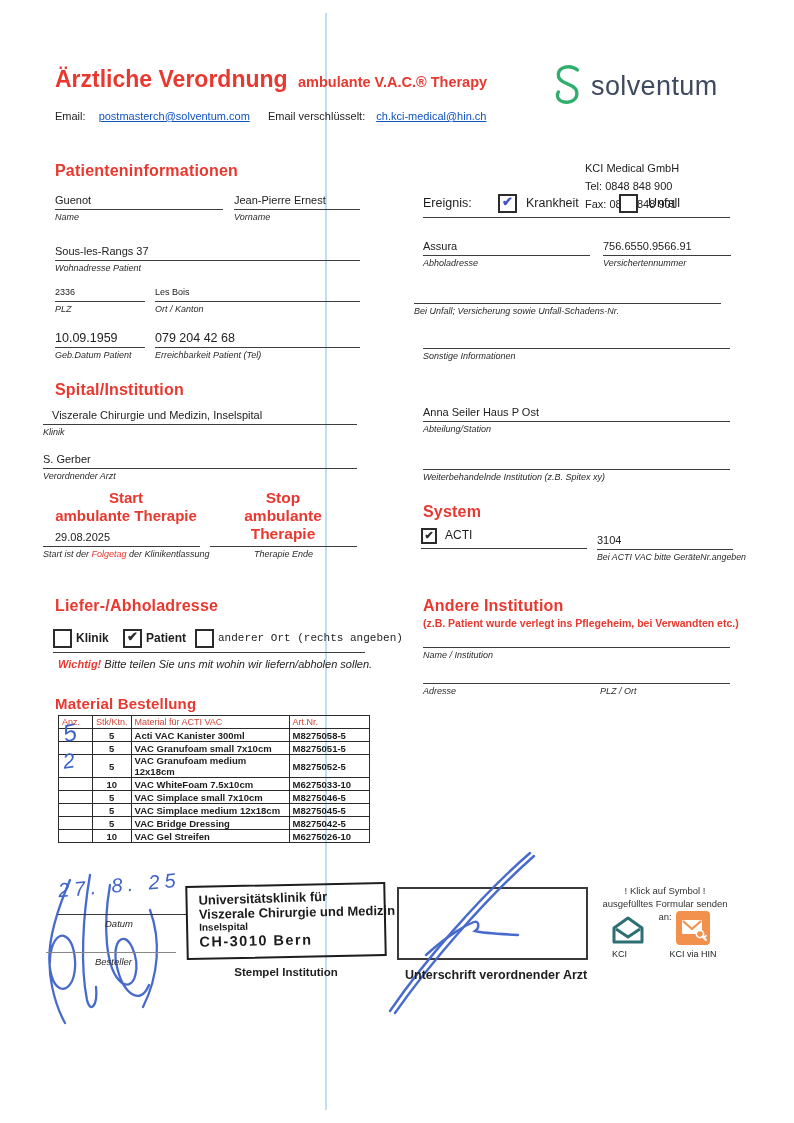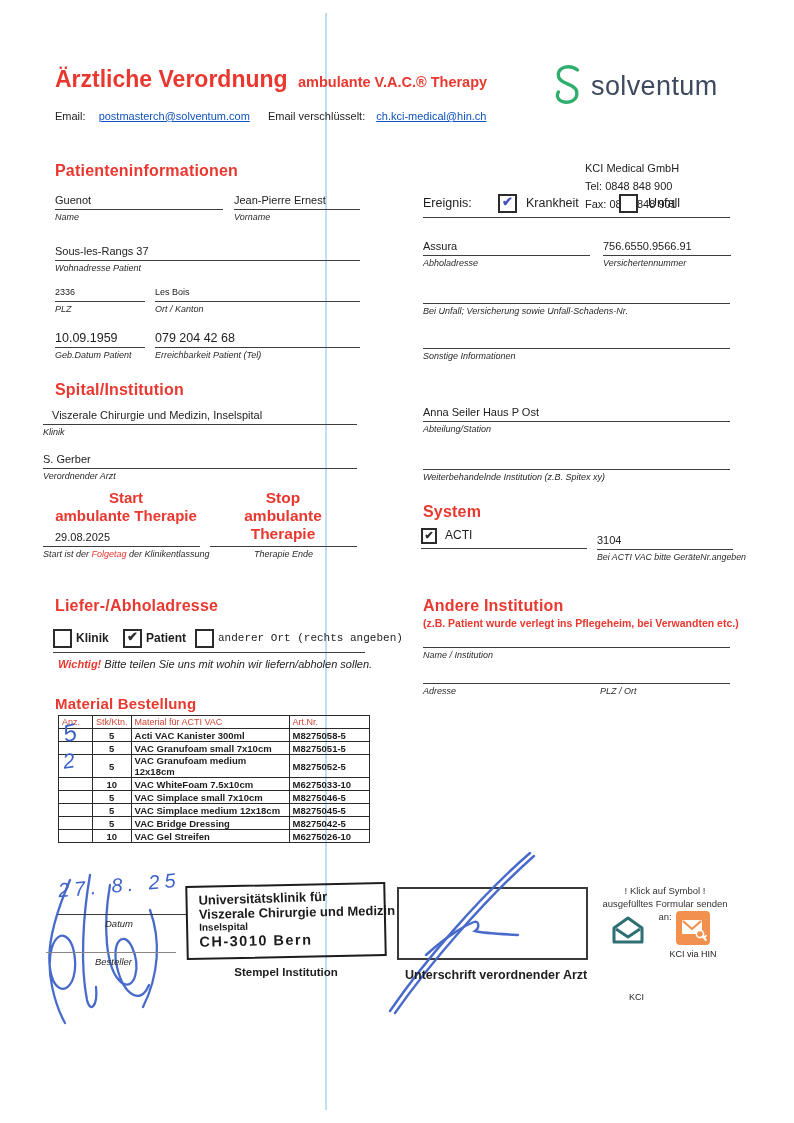--- a/index.html
+++ b/index.html
@@ -122,21 +122,21 @@
 
   <div class="fld" style="left:423px; top:238px; width:167px;">
     <div class="v">Assura</div>
     <div class="l">Abholadresse</div>
   </div>
   <div class="fld" style="left:603px; top:238px; width:128px;">
     <div class="v">756.6550.9566.91</div>
     <div class="l">Versichertennummer</div>
   </div>
 
-  <div class="fld" style="left:423px; top:286px; width:307px;">
+  <div class="fld" style="left:414px; top:286px; width:307px;">
     <div class="v"></div>
     <div class="l">Bei Unfall; Versicherung sowie Unfall-Schadens-Nr.</div>
   </div>
   <div class="fld" style="left:423px; top:331px; width:307px;">
     <div class="v"></div>
     <div class="l">Sonstige Informationen</div>
   </div>
 
   <div class="abs rh" style="left:55px; top:381px;">Spital/Institution</div>
 
@@ -339,21 +339,21 @@
 
   <div class="abs" style="left:595px; top:884px; width:140px; text-align:center; font-size:9.5px; color:#333; line-height:13px;">
     <div>! Klick auf Symbol !</div>
     <div>ausgefülltes Formular senden an:</div>
   </div>
 
   <svg class="abs" style="left:612px; top:915px;" width="32" height="30" viewBox="0 0 32 30">
     <path d="M2,13 L16,3 L30,13 L30,27 L2,27 Z" fill="#ffffff" stroke="#2e6f74" stroke-width="3" stroke-linejoin="round"></path>
     <path d="M4,14 L16,22 L28,14" fill="none" stroke="#2e6f74" stroke-width="3" stroke-linejoin="round"></path>
   </svg>
-  <div class="abs" style="left:612px; top:992px; width:32px; text-align:right; font-size:9px; color:#222;">KCI</div>
+  <div class="abs" style="left:612px; top:949px; width:32px; text-align:left; font-size:9px; color:#222;">KCI</div>
 
   <svg class="abs" style="left:676px; top:911px;" width="34" height="34" viewBox="0 0 34 34">
     <rect x="0" y="0" width="34" height="34" rx="4" fill="#f2914d"></rect>
     <rect x="6" y="9" width="20" height="14" rx="1" fill="#ffffff"></rect>
     <path d="M7,10 L16,18 L25,10" fill="none" stroke="#f2914d" stroke-width="2.2" stroke-linejoin="round"></path>
     <circle cx="24" cy="23" r="3.6" fill="#f2914d" stroke="#ffffff" stroke-width="1.6"></circle>
     <path d="M26.5,25.5 L30,29 M28.2,26.2 L30,24.8" stroke="#ffffff" stroke-width="1.8" stroke-linecap="round"></path>
   </svg>
   <div class="abs" style="left:664px; top:949px; width:58px; text-align:center; font-size:9px; color:#222;">KCI via HIN</div>
 

